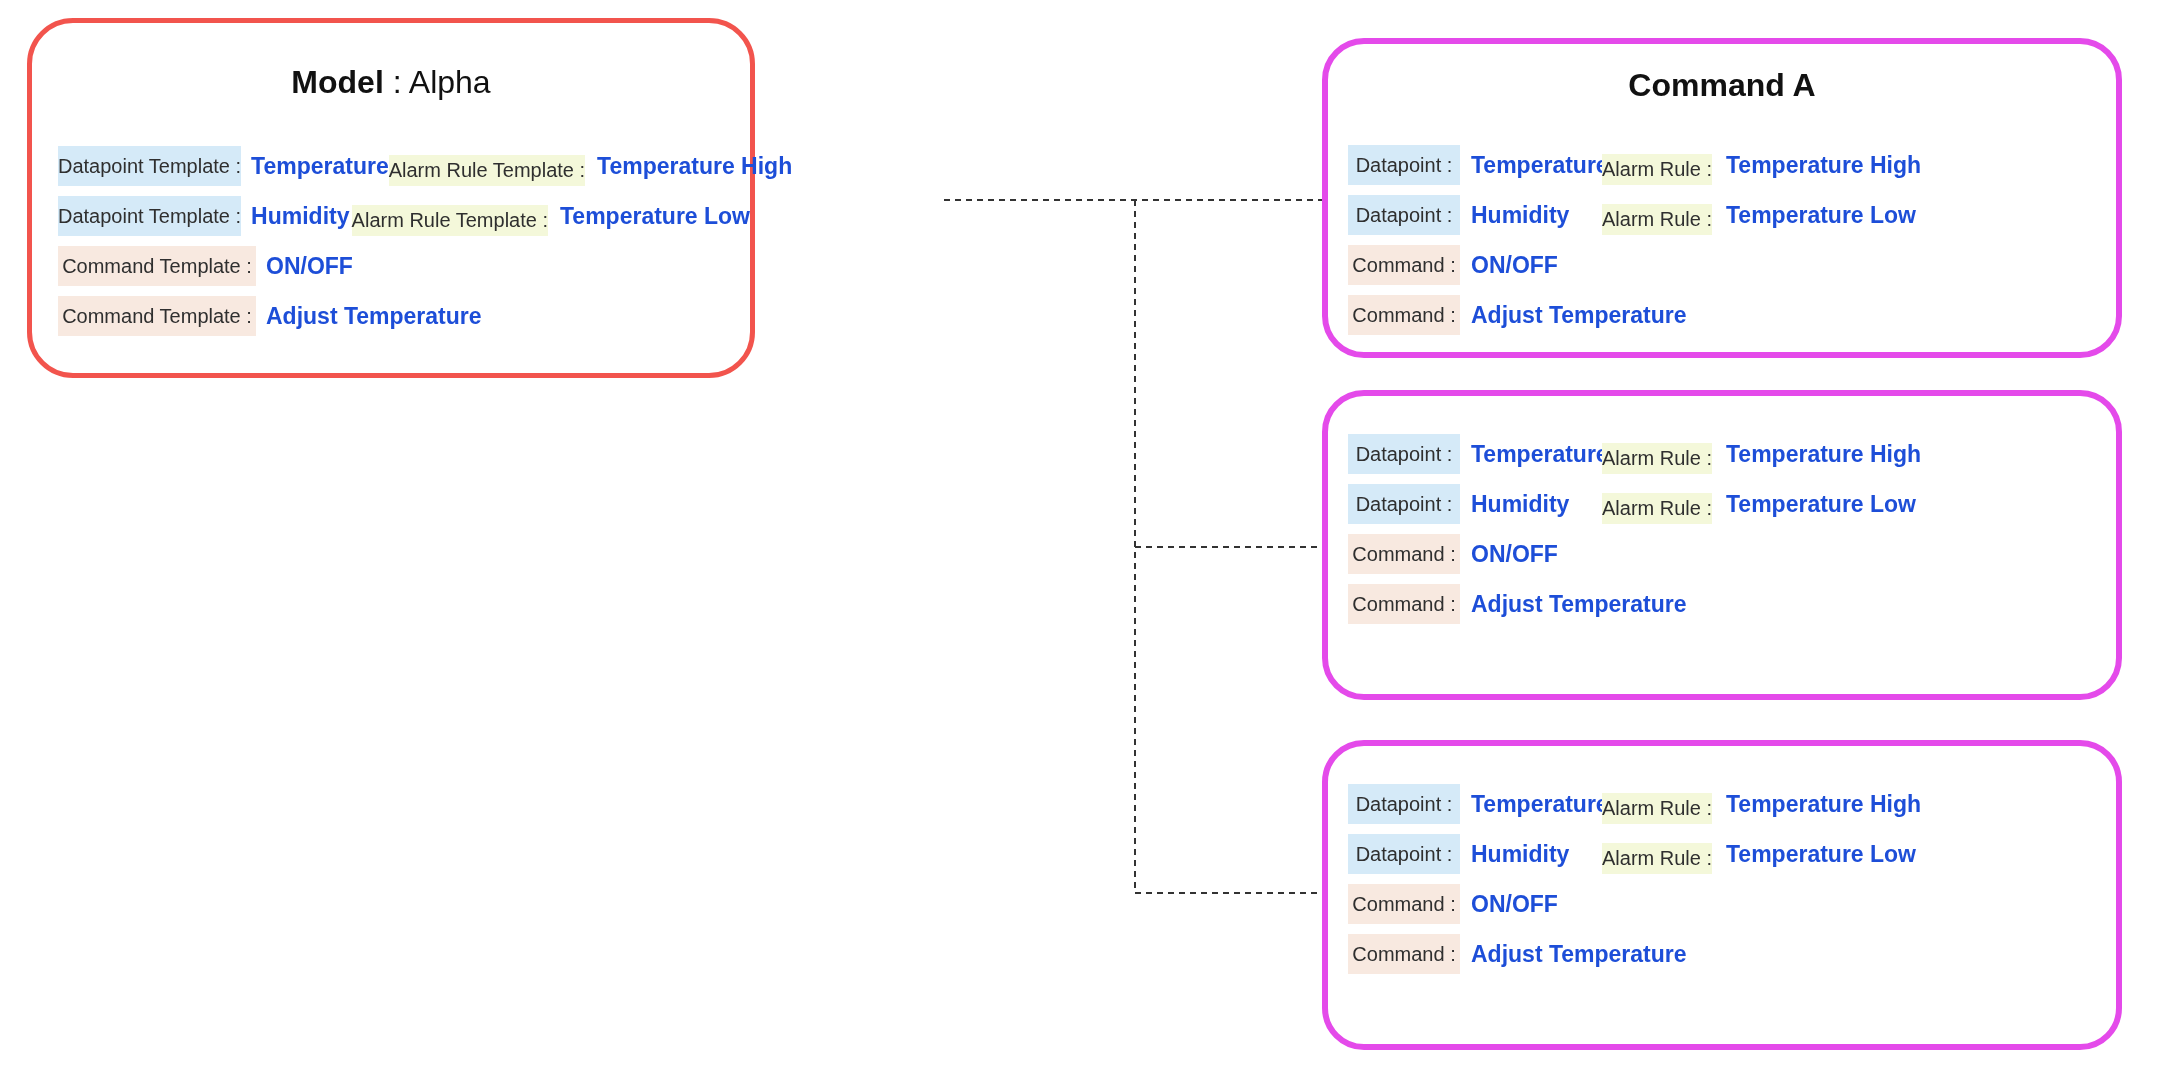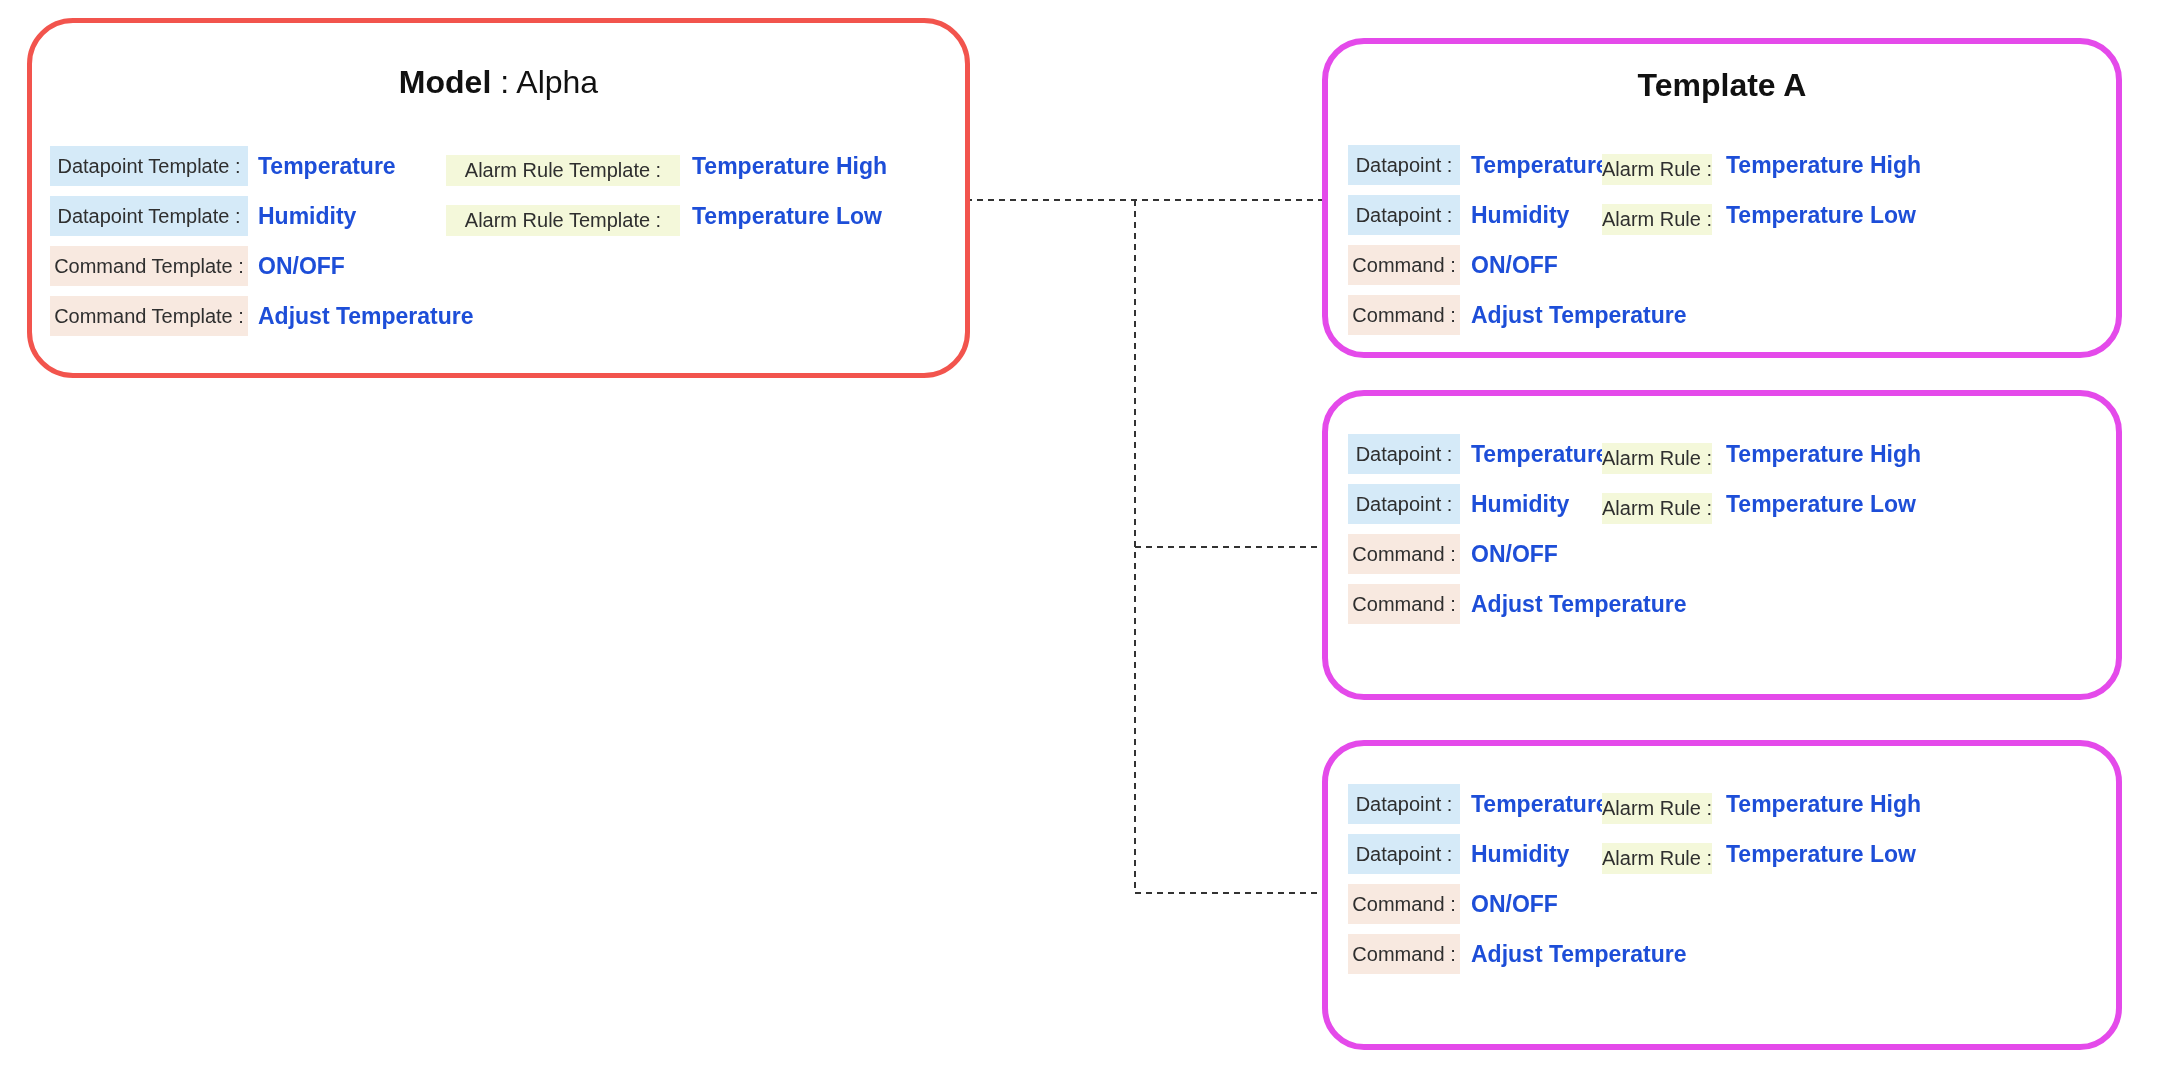--- a/index.html
+++ b/index.html
@@ -25,21 +25,21 @@
     stroke: var(--connector, #333333);
     stroke-width: 2;
     stroke-dasharray: 6 5;
   }
   .box {
     position: absolute;
     background: #ffffff;
   }
   .model-box {
     left: 27px; top: 18px;
-    width: 943px; height: 360px;
+    width: 728px; height: 360px;
     border: 5px solid var(--model-border, #f2544d);
     border-radius: 46px;
   }
   .instance-box {
     left: 1322px;
     width: 800px; height: 310px;
     border: 6px solid var(--instance-border, #e44aea);
     border-radius: 42px;
   }
   .instance-a { top: 38px; height: 320px; }
@@ -53,21 +53,21 @@
     color: #111111;
     white-space: nowrap;
   }
   .model-box .box-title { margin-top: 38px; }
   .instance-box .box-title { margin-top: 20px; }
   .title-rest { font-weight: normal; margin-left: 9px; }
   .rows {
     display: flex;
     flex-direction: column;
     gap: 10px;
-    padding-left: 18px;
+    padding-left: 26px;
   }
   .model-box .rows { margin-top: 42px; }
   .instance-box .rows { margin-top: 38px; padding-left: 20px; }
   .row { display: flex; height: 40px; align-items: stretch; }
   .chip {
     display: inline-flex;
     align-items: center;
     justify-content: center;
     font-size: 20px;
     color: #2f2f2f;
@@ -129,21 +129,21 @@
           <span class="value">ON/OFF</span>
         </div>
         <div class="row">
           <span class="chip chip-command">Command Template :</span>
           <span class="value">Adjust Temperature</span>
         </div>
       </div>
   </section>
 
   <section class="box instance-box instance-a">
-    <div class="box-title">Template A</div>
+    <div class="box-title">Command A</div>
     <div class="rows">
         <div class="row">
           <span class="chip chip-datapoint">Datapoint :</span>
           <span class="value">Temperature</span>
           <span class="chip chip-alarm">Alarm Rule :</span>
           <span class="value">Temperature High</span>
         </div>
         <div class="row">
           <span class="chip chip-datapoint">Datapoint :</span>
           <span class="value">Humidity</span>

